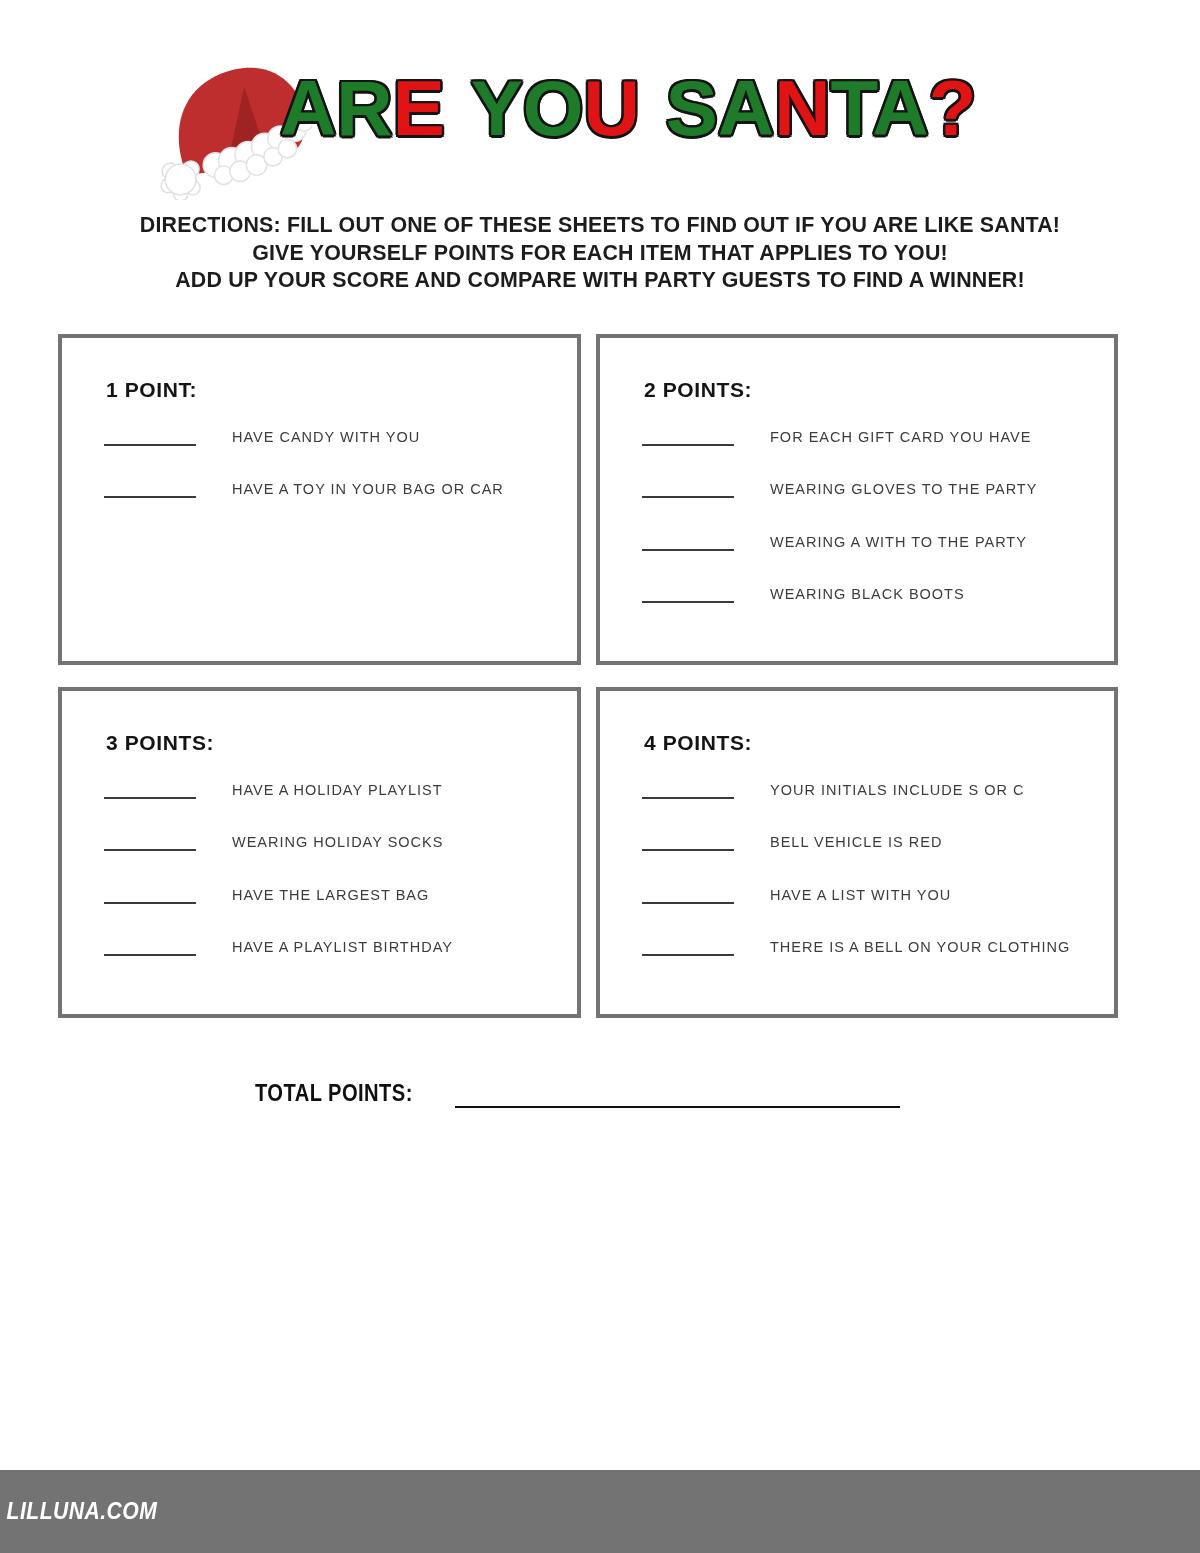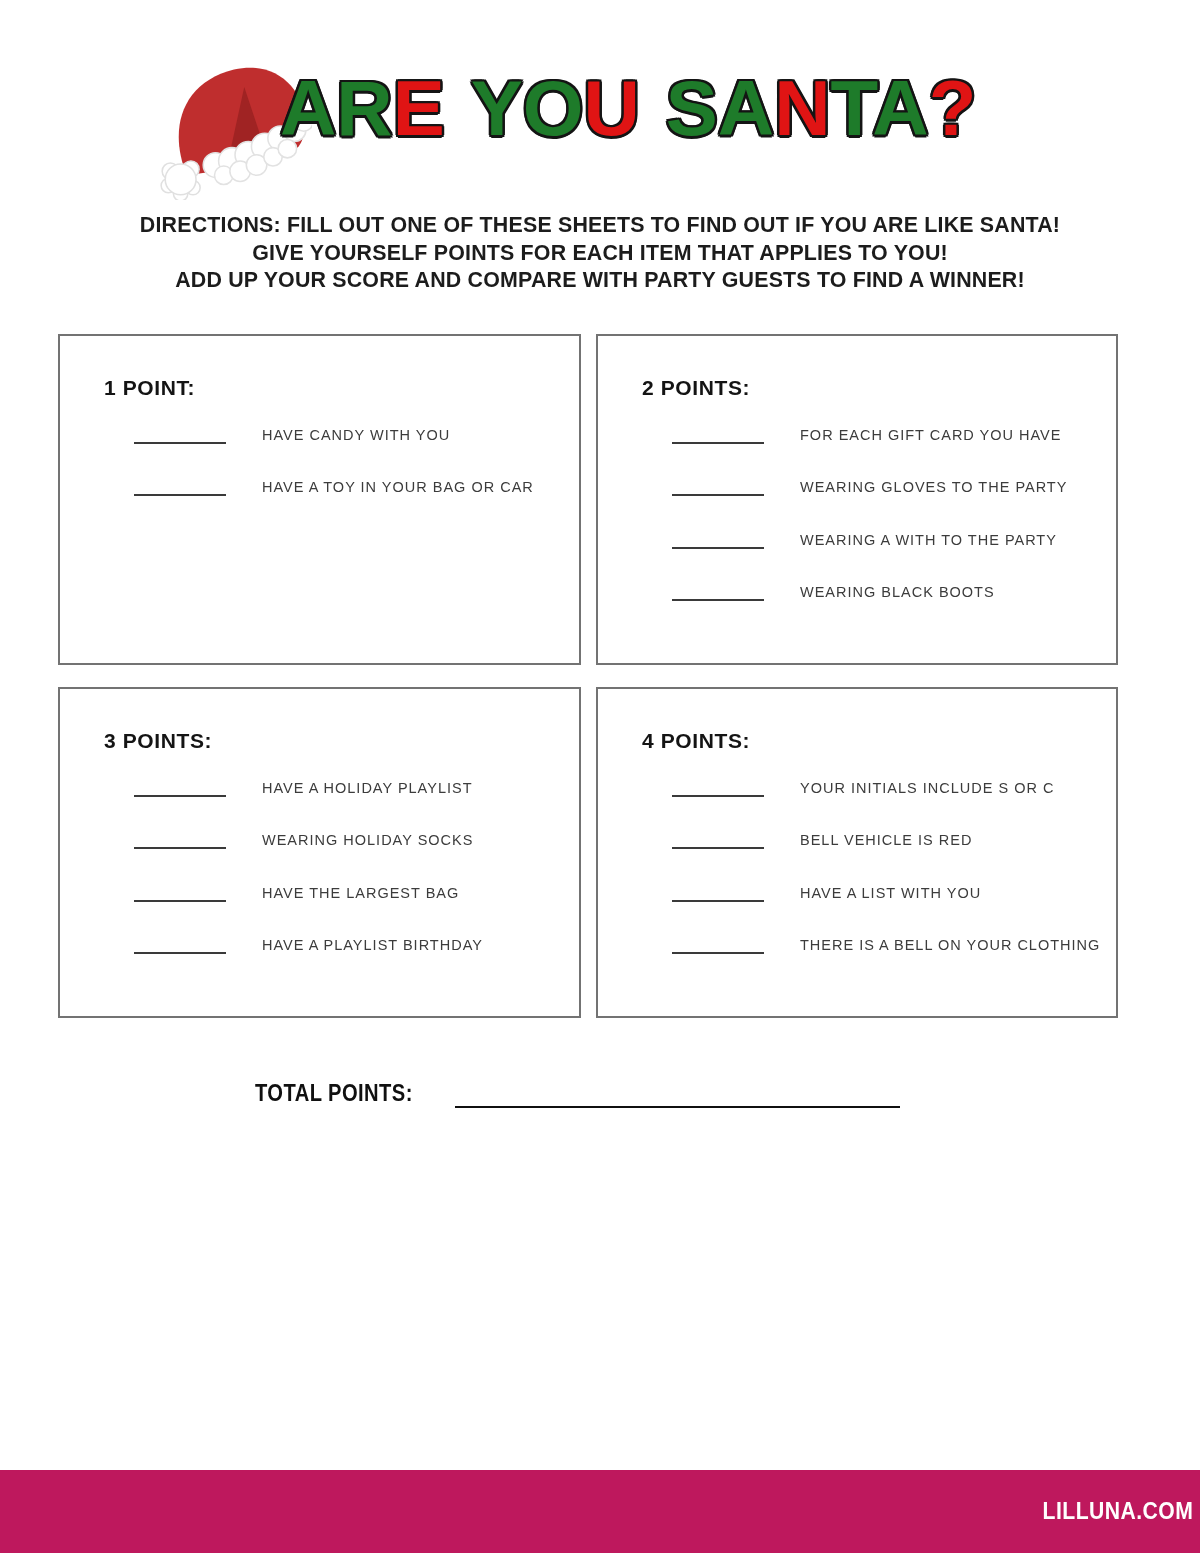--- a/index.html
+++ b/index.html
@@ -37,30 +37,30 @@
   }
   .directions b { font-weight:800; }
 
   
   .boxes {
     position:absolute; left:58px; top:334px;
     display:grid; grid-template-columns:523px 522px; gap:22px 15px;
   }
   .points-box {
     position:relative; height:331px; box-sizing:border-box;
-    border:2px solid #737373; background:#ffffff;
+    border:4px solid #737373; background:#ffffff;
   }
   .box-heading {
     position:absolute; left:44px; top:40px; margin:0;
     font-size:21px; font-weight:800; letter-spacing:0.6px; color:#141414;
   }
   .rows { position:absolute; left:0; right:0; top:55px; }
   .item-row {
     height:52.5px; display:flex; align-items:flex-end;
-    padding-left:42px; box-sizing:border-box;margin-left:32px;
+    padding-left:42px; box-sizing:border-box;
   }
   .blank { width:92px; border-bottom:2px solid #3a3a3a; }
   .item-label {
     margin-left:36px; padding-bottom:1px;
     font-size:14.5px; letter-spacing:1px; color:#3c3c3c; white-space:nowrap;
   }
 
   
   .total { position:absolute; left:255px; top:1079px; }
   .total-label {
@@ -69,21 +69,21 @@
     transform:scaleX(0.84); transform-origin:0 50%;
   }
   .total-line {
     position:absolute; left:455px; top:1106px; width:445px;
     border-bottom:2.5px solid #101010;
   }
 
   
   .footer {
     position:absolute; left:0; top:1470px; width:1200px; height:83px;
-    background:#be185d; display:flex; align-items:center; justify-content:flex-end;
+    background:#737373; display:flex; align-items:center; justify-content:flex-start;font-style:italic;
   }
   .footer-text {
     color:#ffffff; font-size:23px; font-weight:700; letter-spacing:0.5px;
     transform:scaleX(0.92);
   }
 </style>
 </head>
 <body>
 
 <div class="hat">

